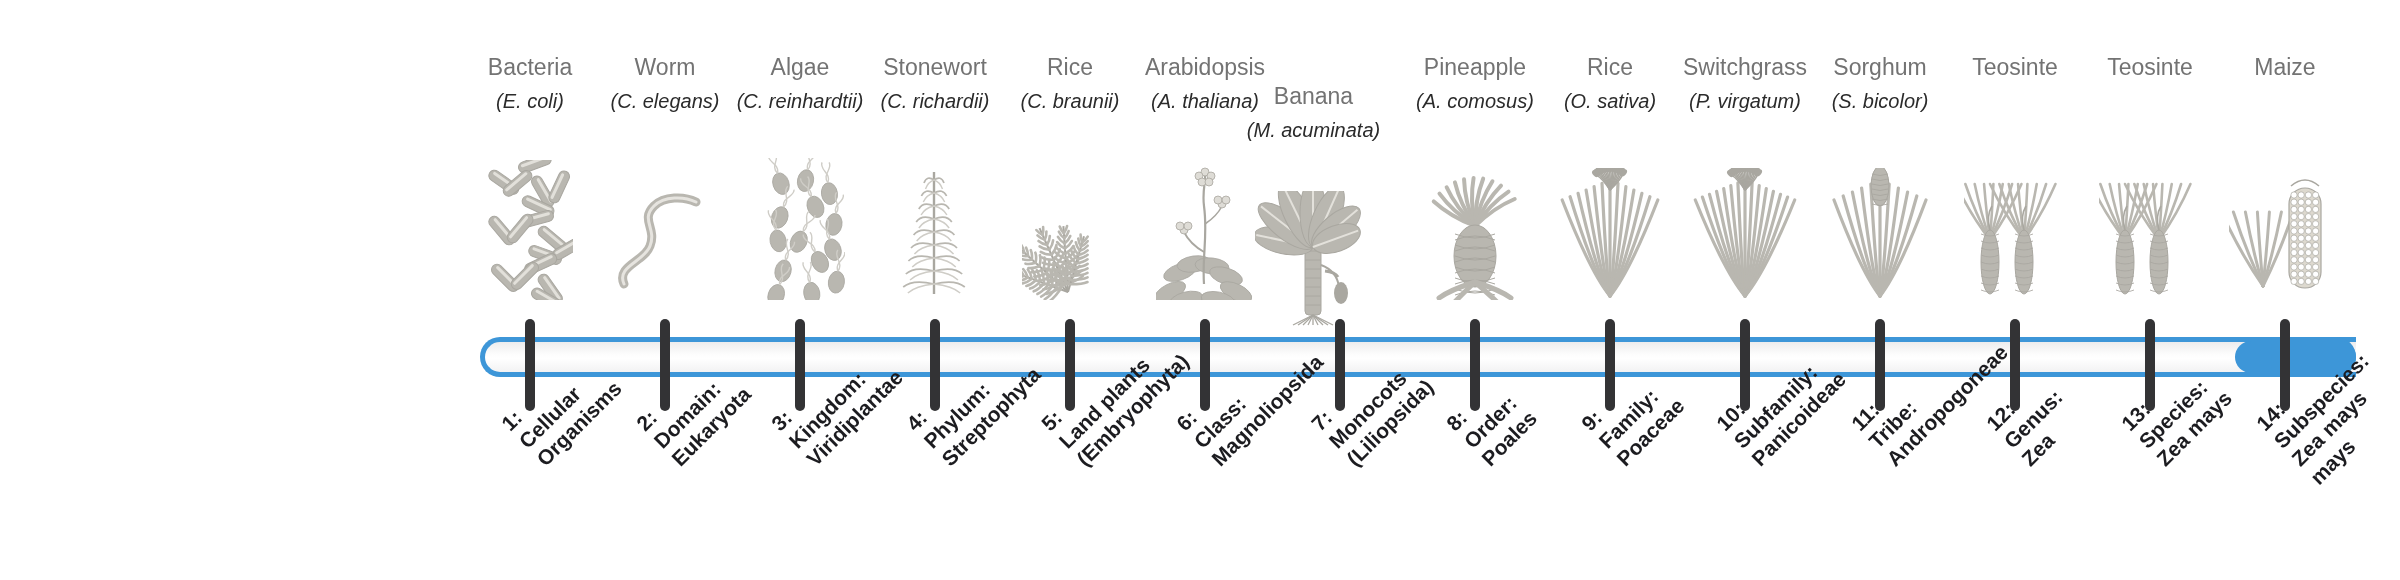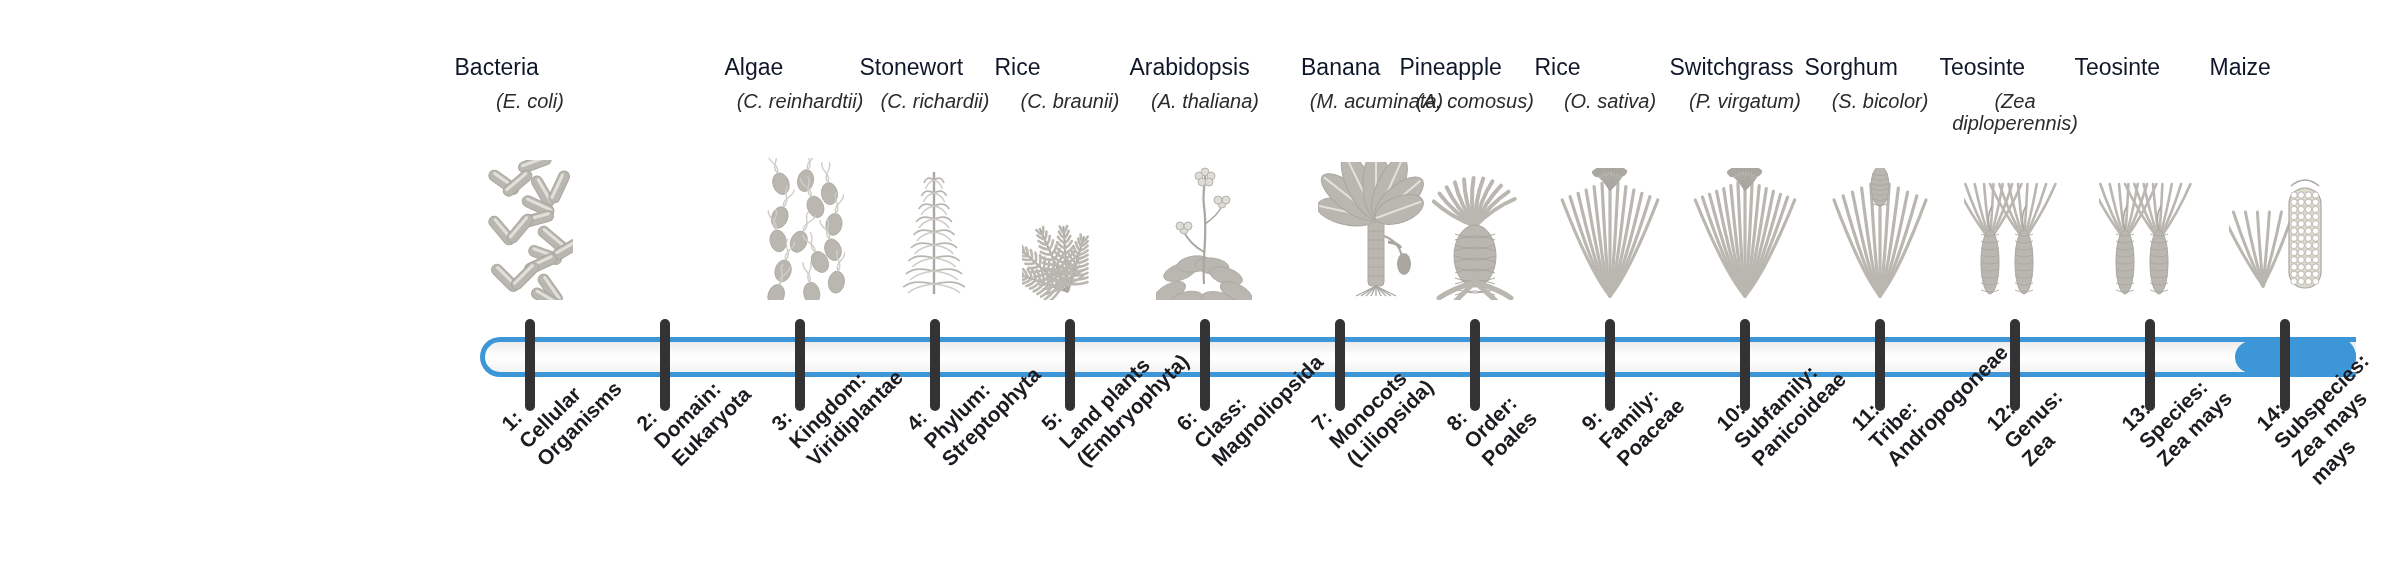--- a/index.html
+++ b/index.html
@@ -52,22 +52,23 @@
     width: 135px;
     height: 300px;
     box-sizing: border-box;
   }
 
   .common-name {
     position: absolute;
     top: 55px;
     left: -8px;
     width: 151px;
+    text-align: center;
     font-size: 23px;
-    color: #0f172a;
+    color: #737373;
     line-height: 1.12;
   }
   .sci-name {
     position: absolute;
     top: 90px;
     left: -8px;
     width: 151px;
     text-align: center;
     font-size: 20px;
     font-style: italic;
@@ -227,20 +228,30 @@
               <rect x="3" y="2" width="28" height="3" rx="1.5" fill="#e2e0da"></rect>
             </g>
             <g transform="translate(22,124) rotate(-45)">
               <rect x="0" y="0" width="34" height="11" rx="5.5" fill="#b9b7b0" stroke="#a9a7a0" stroke-width="1"></rect>
               <rect x="3" y="2" width="28" height="3" rx="1.5" fill="#e2e0da"></rect>
             </g>
             <g transform="translate(48,126) rotate(30)">
               <rect x="0" y="0" width="34" height="11" rx="5.5" fill="#b9b7b0" stroke="#a9a7a0" stroke-width="1"></rect>
               <rect x="3" y="2" width="28" height="3" rx="1.5" fill="#e2e0da"></rect>
             </g>
+          </svg>
+        </div>
+      </div>
+      <div class="col" style="left: 117.5px;">
+        <div class="common-name">Worm</div>
+        <div class="sci-name">(C. elegans)</div>
+        <div class="art">
+          <svg width="110" height="112" viewBox="0 0 110 112">
+            <path d="M14 96 C 6 78, 34 74, 40 58 C 47 40, 30 32, 44 18 C 54 8, 74 8, 86 14" fill="none" stroke="#b9b7b0" stroke-width="9" stroke-linecap="round"></path>
+            <path d="M14 96 C 6 78, 34 74, 40 58 C 47 40, 30 32, 44 18 C 54 8, 74 8, 86 14" fill="none" stroke="#e6e4df" stroke-width="3" stroke-linecap="round"></path>
           </svg>
         </div>
       </div>
       <div class="col" style="left: 387.5px;">
         <div class="common-name">Stonewort</div>
         <div class="sci-name">(C. richardii)</div>
         <div class="art">
           <svg width="92" height="138" viewBox="0 0 92 138">
             <path d="M45 132 L45 10" stroke="#a9a7a0" stroke-width="2.4" fill="none"></path>
             <path d="M45 18 q -7 -5 -10 3" fill="none" stroke="#b9b7b0" stroke-width="1.7"></path>
@@ -516,21 +527,21 @@
             <circle cx="53" cy="16" r="4" fill="#dedcd6" stroke="#a9a7a0" stroke-width="0.8"></circle>
             <circle cx="28" cy="64" r="4" fill="#dedcd6" stroke="#a9a7a0" stroke-width="0.8"></circle>
             <circle cx="24" cy="60" r="4" fill="#dedcd6" stroke="#a9a7a0" stroke-width="0.8"></circle>
             <circle cx="32" cy="60" r="4" fill="#dedcd6" stroke="#a9a7a0" stroke-width="0.8"></circle>
             <circle cx="66" cy="38" r="4" fill="#dedcd6" stroke="#a9a7a0" stroke-width="0.8"></circle>
             <circle cx="62" cy="34" r="4" fill="#dedcd6" stroke="#a9a7a0" stroke-width="0.8"></circle>
             <circle cx="70" cy="34" r="4" fill="#dedcd6" stroke="#a9a7a0" stroke-width="0.8"></circle>
           </svg>
         </div>
       </div>
-      <div class="col" style="left: 829px;">
+      <div class="col" style="left: 766px; margin-top: 29px;">
         <div class="common-name">Banana</div>
         <div class="sci-name">(M. acuminata)</div>
         <div class="art">
           <svg width="118" height="138" viewBox="0 0 118 138">
             <rect x="50" y="52" width="16" height="72" rx="4" fill="#b9b7b0" stroke="#a9a7a0" stroke-width="1"></rect>
             <path d="M50 60 h16" stroke="#a9a7a0" stroke-width="0.9"></path>
             <path d="M50 69 h16" stroke="#a9a7a0" stroke-width="0.9"></path>
             <path d="M50 78 h16" stroke="#a9a7a0" stroke-width="0.9"></path>
             <path d="M50 87 h16" stroke="#a9a7a0" stroke-width="0.9"></path>
             <path d="M50 96 h16" stroke="#a9a7a0" stroke-width="0.9"></path>
@@ -831,21 +842,20 @@
             <path d="M42 16 q 8 3 16 0" fill="none" stroke="#a9a7a0" stroke-width="0.9"></path>
             <path d="M42 21 q 8 3 16 0" fill="none" stroke="#a9a7a0" stroke-width="0.9"></path>
             <path d="M42 26 q 8 3 16 0" fill="none" stroke="#a9a7a0" stroke-width="0.9"></path>
             <path d="M42 31 q 8 3 16 0" fill="none" stroke="#a9a7a0" stroke-width="0.9"></path>
             <path d="M42 36 q 8 3 16 0" fill="none" stroke="#a9a7a0" stroke-width="0.9"></path>
           </svg>
         </div>
       </div>
       <div class="col" style="left: 1467.5px;">
         <div class="common-name">Teosinte</div>
-        <div class="sci-name">(Zea diploperennis)</div>
         <div class="art">
           <svg width="102" height="132" viewBox="0 0 102 132">
             <g transform="translate(26,0)">
               <path d="M0 72 q -20 -26 -34 -56" fill="none" stroke="#b9b7b0" stroke-width="2.6" stroke-linecap="round"></path>
               <path d="M0 72 q -14.5 -26 -24.65 -56" fill="none" stroke="#b9b7b0" stroke-width="2.6" stroke-linecap="round"></path>
               <path d="M0 72 q -9 -26 -15.299999999999999 -56" fill="none" stroke="#b9b7b0" stroke-width="2.6" stroke-linecap="round"></path>
               <path d="M0 72 q -3.5 -26 -5.95 -56" fill="none" stroke="#b9b7b0" stroke-width="2.6" stroke-linecap="round"></path>
               <path d="M0 72 q 2 -26 3.4 -56" fill="none" stroke="#b9b7b0" stroke-width="2.6" stroke-linecap="round"></path>
               <path d="M0 72 q 7.5 -26 12.75 -56" fill="none" stroke="#b9b7b0" stroke-width="2.6" stroke-linecap="round"></path>
               <path d="M0 72 q 13 -26 22.099999999999998 -56" fill="none" stroke="#b9b7b0" stroke-width="2.6" stroke-linecap="round"></path>

